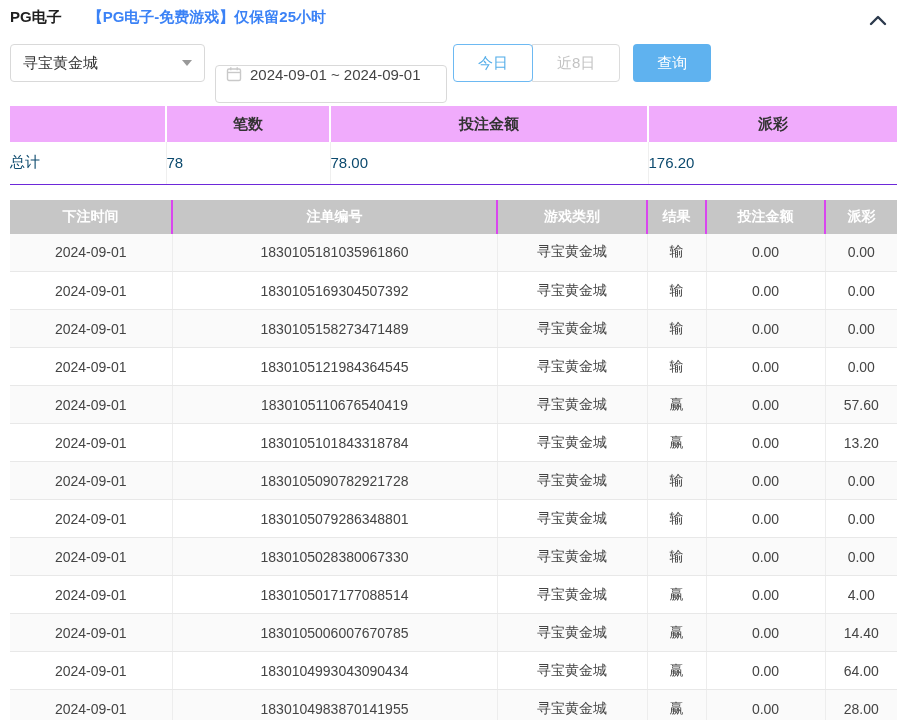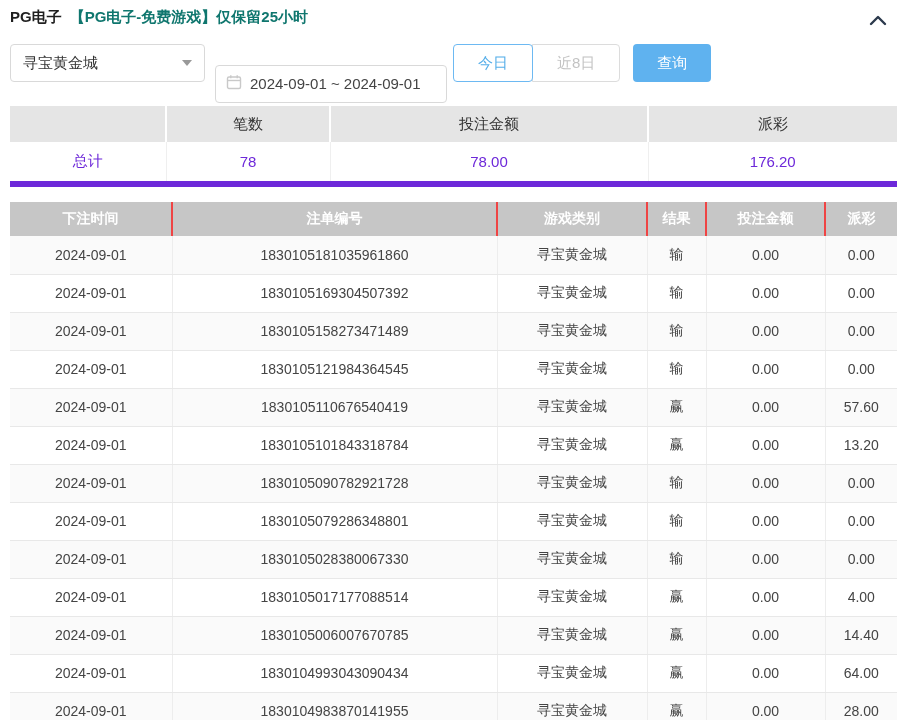--- a/index.html
+++ b/index.html
@@ -4,61 +4,61 @@
 <style>
   * { margin: 0; padding: 0; box-sizing: border-box; }
   html, body { width: 907px; height: 720px; overflow: hidden; background: #fff;
     font-family: "Liberation Sans", "DejaVu Sans", sans-serif; color: #333; }
 
   .page { padding: 0 10px; }
 
   
   .topbar { display: flex; align-items: center; padding-top: 4px; height: 30px; position: relative; }
   .topbar .title { font-size: 15px; font-weight: bold; color: #1f1f1f; }
-  .topbar .notice { font-size: 15px; font-weight: bold; color: #0f766e; margin-left: 8px; }
+  .topbar .notice { font-size: 15px; font-weight: bold; color: #3b82f6; margin-left: 26px; }
   .collapse-btn { position: absolute; right: 6px; top: 8px; width: 26px; height: 26px;
     background: none; border: none; cursor: pointer; display: flex; align-items: center; justify-content: center; }
 
   
   .filters { display: flex; align-items: center; margin-top: 14px; height: 38px; }
   .select-box { width: 195px; height: 38px; border: 1px solid #d9d9d9; border-radius: 4px;
     display: flex; align-items: center; padding: 0 12px; font-size: 15px; color: #333;
     background: #fff; cursor: pointer; }
   .select-box .sel-text { flex: 1; }
   .caret-down { width: 0; height: 0; border-left: 5px solid transparent; border-right: 5px solid transparent;
     border-top: 6px solid #999; }
   .date-box { width: 232px; height: 38px; border: 1px solid #d9d9d9; border-radius: 4px;
-    display: flex; align-items: center; padding: 0 10px; font-size: 15px; color: #444;
+    display: flex; align-items: flex-start; padding: 0 10px; font-size: 15px; color: #444;
     margin-left: 10px; background: #fff; cursor: pointer; margin-top: 41px; }
   .date-box .date-text { margin-left: 8px; }
 
   .btn-group { display: flex; margin-left: 6px; }
   .qbtn { height: 38px; background: #fff; border: 1px solid #dcdcdc; font-size: 15px;
     color: #c3c3c3; cursor: pointer; margin-left: -1px; padding: 0 24px;
     font-family: inherit; text-align: center; }
   .qbtn:first-child { border-radius: 4px 0 0 4px; margin-left: 0; }
   .qbtn:last-child { border-radius: 0 4px 4px 0; }
   .qbtn.active { border-color: #6db9f2; color: #55aee9; position: relative; z-index: 2; border-radius: 4px; }
   .search-btn { height: 38px; width: 78px; margin-left: 13px; background: #5fb2ef; color: #fff;
     border: none; border-radius: 4px; font-size: 15px; cursor: pointer; font-family: inherit; }
 
   
   table { border-collapse: collapse; width: 100%; table-layout: fixed; }
   .summary-table { margin-top: 24px; }
-  .summary-table th { background: #e5e5e5; height: 36px; font-size: 15px; font-weight: normal;
+  .summary-table th { background: #f0abfc; height: 36px; font-size: 15px; font-weight: bold;
     color: #333; border-right: 2px solid #fff; }
   .summary-table th:last-child { border-right: none; }
-  .summary-table td { background: #fff; height: 42px; font-size: 15px; color: #6d28d9;
-    text-align: center; border-right: 1px solid #efefef; border-bottom: 6px solid #6d28d9; }
+  .summary-table td { background: #fff; height: 42px; font-size: 15px; color: #0c4a6e;
+    border-right: 1px solid #efefef; border-bottom: 1px solid #6d28d9; }
   .summary-table td:last-child { border-right: none; }
 
   
   .bet-table { margin-top: 15px; }
   .bet-table th { background: #c6c6c6; color: #fff; font-size: 14px; font-weight: bold;
-    height: 34px; border-right: 2px solid #ef4444; }
+    height: 34px; border-right: 2px solid #d946ef; }
   .bet-table th:last-child { border-right: none; }
   .bet-table td { height: 38px; font-size: 14px; color: #444; text-align: center;
     border-right: 1px solid #ededed; border-bottom: 1px solid #e8e8e8; background: #fff; }
   .bet-table td:last-child { border-right: none; }
   .bet-table tbody tr:nth-child(odd) td { background: #fafafa; }
 </style>
 </head>
 <body>
 
 <div class="page">

